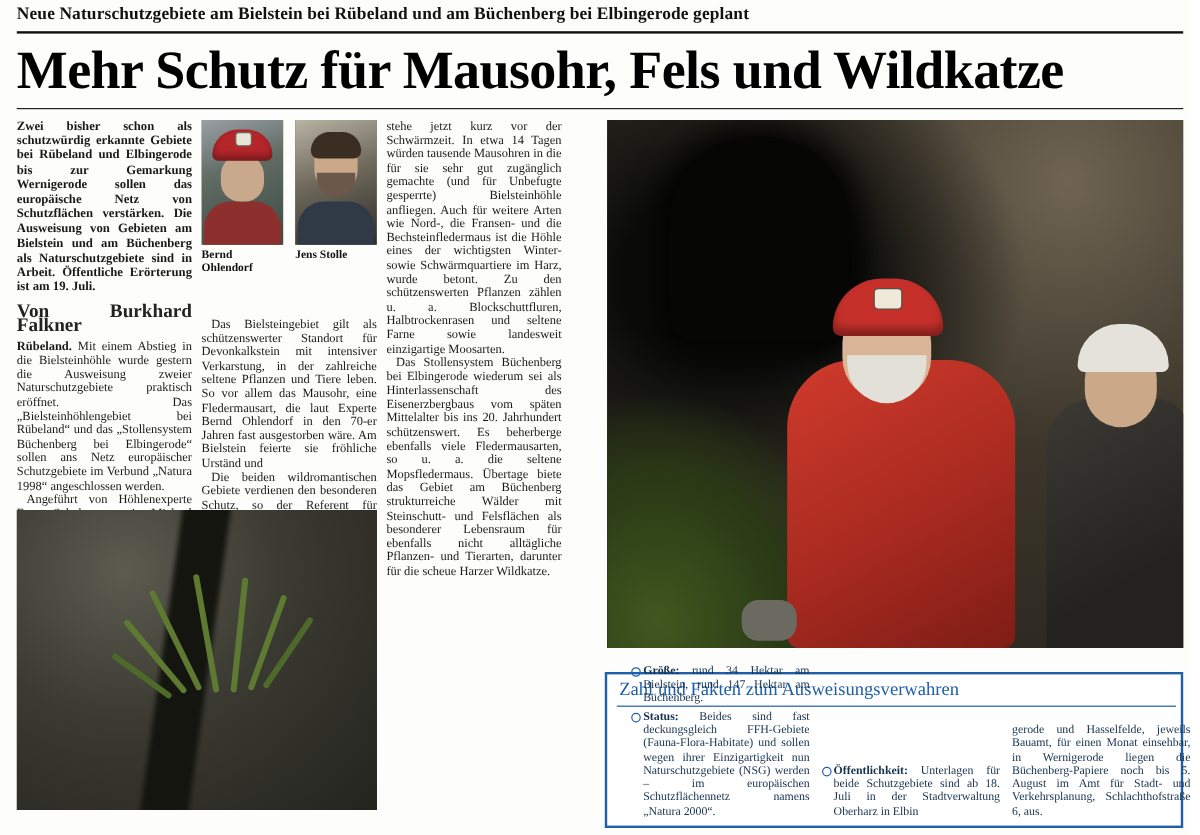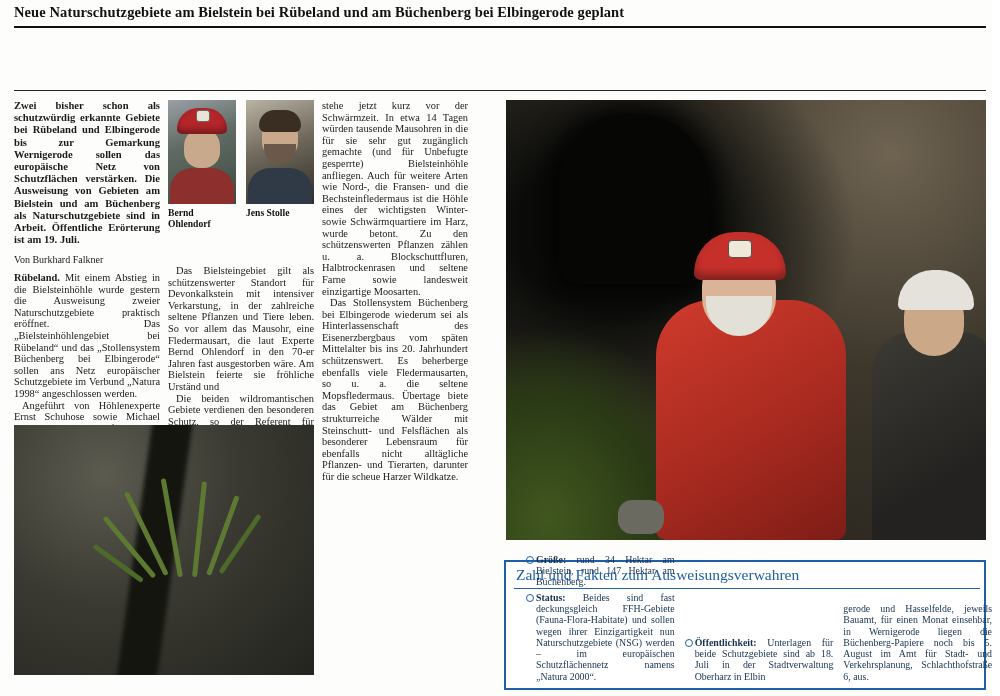--- a/index.html
+++ b/index.html
@@ -79,22 +79,22 @@
   
   #col1 { top: 100px; left: 14px; width: 146px; }
   .lead {
     font-weight: bold;
     font-size: 10.6px;
     line-height: 12.2px;
     text-align: justify;
     margin-bottom: 6px;
   }
   .byline {
-    font-size: 10px;
-    font-weight: normal;
+    font-size: 16px;
+    font-weight: bold;
     margin: 8px 0 6px 0;
     color: #222;
   }
   .dateline { font-weight: bold; margin-top: 19px; }
 
   
   #col2 { top: 265px; left: 168px; width: 146px; }
   
   #col3 { top: 100px; left: 322px; width: 146px; }
 
@@ -318,20 +318,21 @@
   .box-item b { color: #16324f; }
 </style>
 </head>
 <body>
 
 <div class="page">
 
   <div class="kicker">Neue Naturschutzgebiete am Bielstein bei Rübeland und am Büchenberg bei Elbingerode geplant</div>
   <div class="rule-top"></div>
 
+  <div class="headline">Mehr Schutz für Mausohr, Fels und Wildkatze</div>
   <div class="rule-head"></div>
 
   <div class="col" id="col1">
     <div class="lead">Zwei bisher schon als schutzwürdig erkannte Gebiete bei Rübeland und Elbingerode bis zur Gemarkung Wernigerode sollen das europäische Netz von Schutzflächen verstärken. Die Ausweisung von Gebieten am Bielstein und am Büchenberg als Naturschutzgebiete sind in Arbeit. Öffentliche Erörterung ist am 19. Juli.</div>
     <div class="byline">Von Burkhard Falkner</div>
     <p class="noindent"><span class="dateline">Rübeland.</span> <span>Mit einem Abstieg in die Bielsteinhöhle wurde gestern die Ausweisung zweier Naturschutzgebiete praktisch eröffnet. Das „Bielsteinhöhlengebiet bei Rübeland“ und das „Stollensystem Büchenberg bei Elbingerode“ sollen ans Netz europäischer Schutzgebiete im Verbund „Natura 1998“ angeschlossen werden.</span></p>
     <p>Angeführt von Höhlenexperte Ernst Schuhose sowie Michael Müller, Vizechef der Höhlenforschergruppe Rübeland, zogen Vertreter des Landesver-</p>
   </div>
 
   <div class="portrait p1" id="portrait1">

